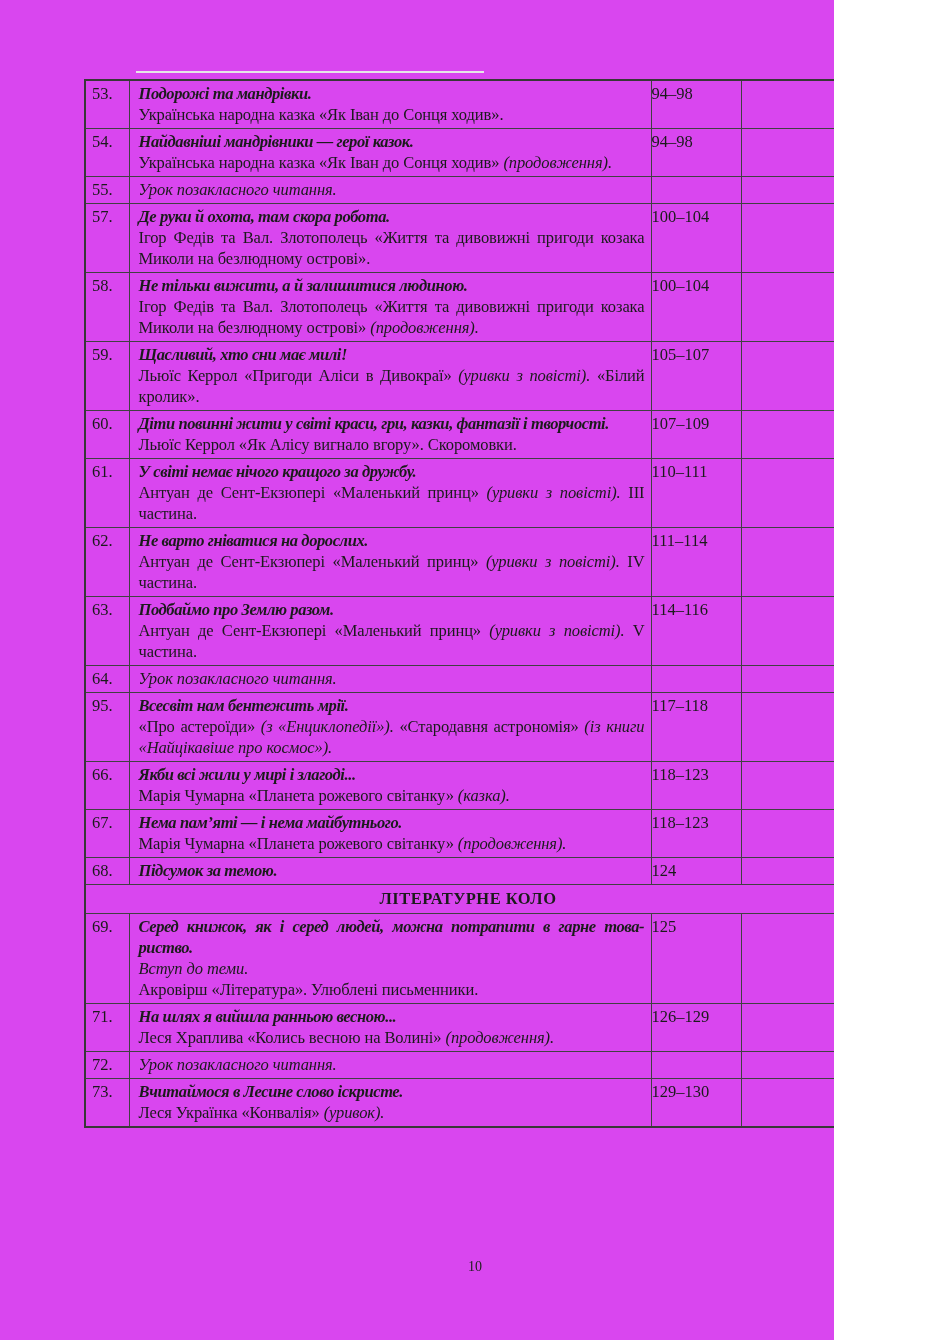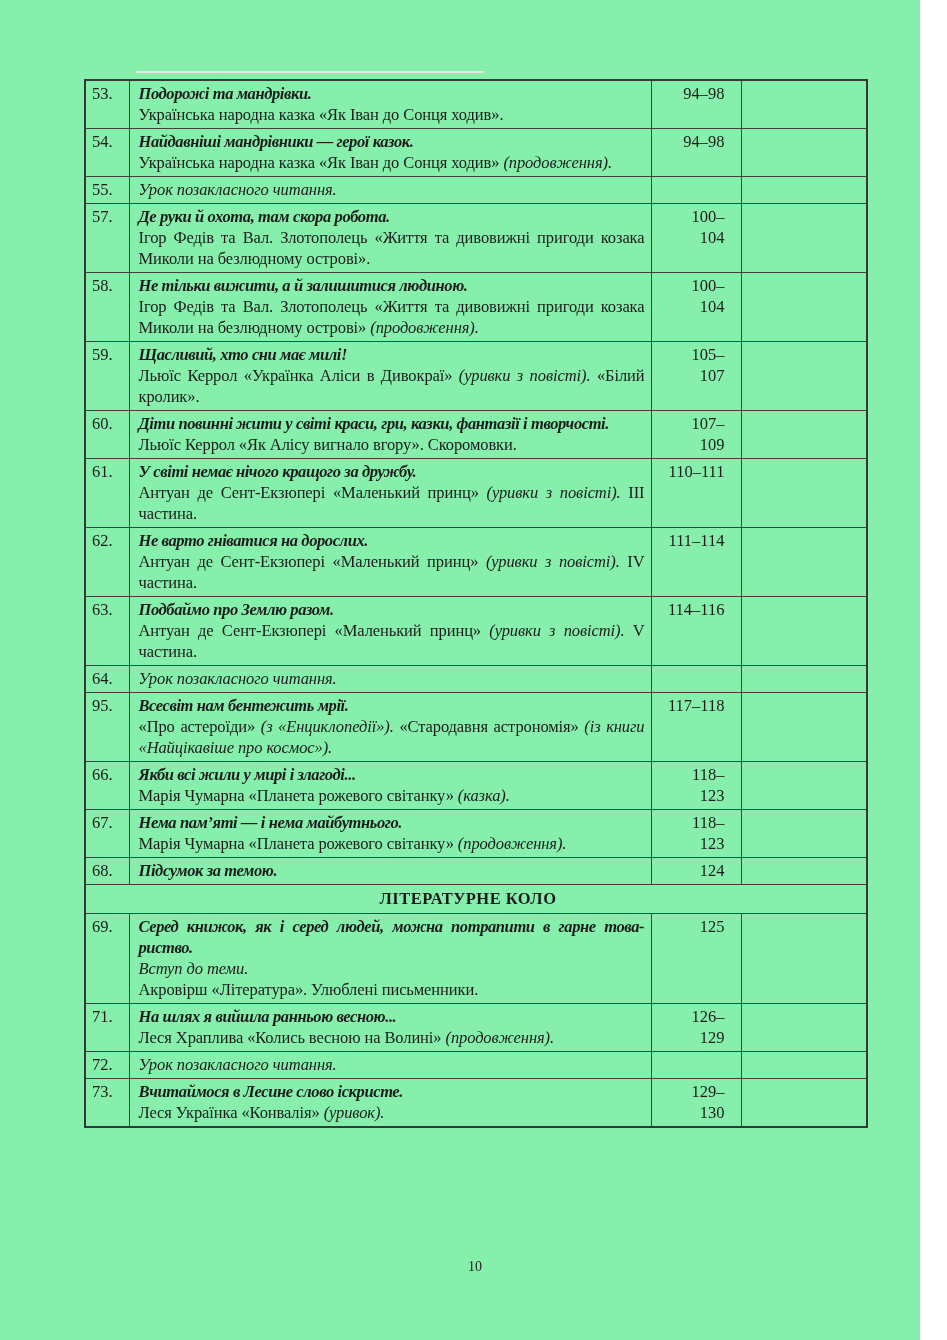--- a/index.html
+++ b/index.html
@@ -2,23 +2,23 @@
 <html lang="uk"><head>
 <meta charset="utf-8">
 <style>
   html, body {
     margin: 0;
     padding: 0;
     background: #ffffff;
   }
   .page {
     position: relative;
-    width: 920px;
+    width: 834px;
     height: 1340px;
-    background: #86efac;
+    background: #d946ef;
     font-family: "Liberation Serif", serif;
     color: #1b1b1b;
     overflow: hidden;
   }
   .scan-artifact {
     position: absolute;
     left: 136px;
     top: 71px;
     width: 348px;
     height: 2px;
@@ -54,23 +54,23 @@
     font-style: italic;
     letter-spacing: -0.4px;
   }
   td.lesson-cell .desc {
     letter-spacing: -0.1px;
   }
   td.lesson-cell .it {
     font-style: italic;
   }
   td.pages-cell {
-    text-align: right;
+    text-align: left;
     vertical-align: middle;
-    padding: 2px 16px;
+    padding: 2px 0;
   }
   td.notes-cell {
     padding: 2px;
   }
   td.section-cell {
     text-align: center;
     font-weight: bold;
     font-size: 17px;
     letter-spacing: 0.5px;
     padding: 3px 16px 4px 0;
@@ -140,21 +140,21 @@
             <div class="title">Не тільки вижити, а й залишитися людиною.</div>
             <div class="desc"><span>Ігор Федів та Вал. Злотополець «Життя та дивовижні пригоди ко­зака Миколи на безлюдному острові» </span><span class="it">(продовження).</span></div>
           </td>
           <td class="pages-cell">100–104</td>
           <td class="notes-cell"></td>
         </tr>
         <tr>
           <td class="num-cell">59.</td>
           <td class="lesson-cell">
             <div class="title">Щасливий, хто сни має милі!</div>
-            <div class="desc"><span>Льюїс Керрол «Українка Аліси в Дивокраї» </span><span class="it">(уривки з повісті).</span><span> «Бі­лий кролик».</span></div>
+            <div class="desc"><span>Льюїс Керрол «Пригоди Аліси в Дивокраї» </span><span class="it">(уривки з повісті).</span><span> «Бі­лий кролик».</span></div>
           </td>
           <td class="pages-cell">105–107</td>
           <td class="notes-cell"></td>
         </tr>
         <tr>
           <td class="num-cell">60.</td>
           <td class="lesson-cell">
             <div class="title">Діти повинні жити у світі краси, гри, казки, фантазії і творчості.</div>
             <div class="desc"><span>Льюїс Керрол «Як Алісу вигнало вгору». Скоромовки.</span></div>
           </td>

